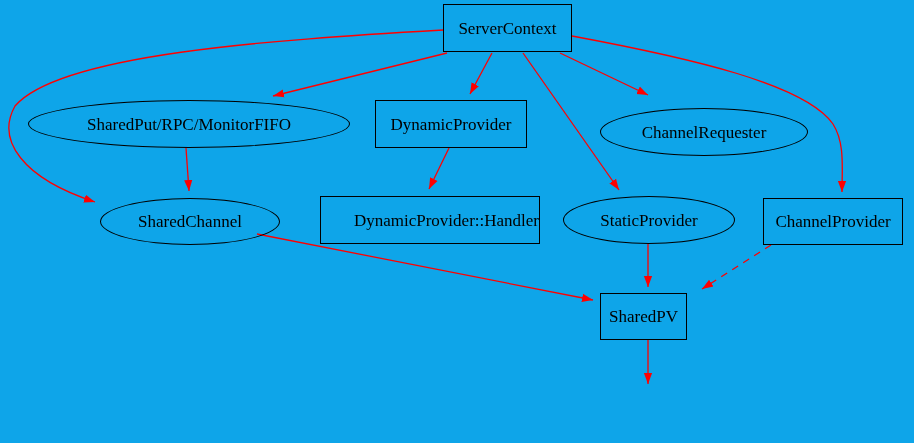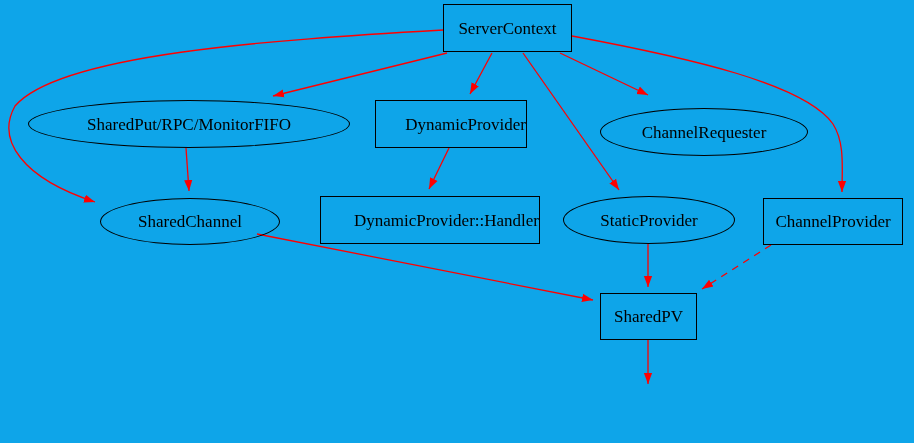--- a/index.html
+++ b/index.html
@@ -75,21 +75,21 @@
   </svg>
 
   <div class="node box" style="left:443px; top:4px; width:129px; height:48px;">
     <span>ServerContext</span>
   </div>
 
   <div class="node ellipse" style="left:28px; top:100px; width:322px; height:48px;">
     <span>SharedPut/RPC/MonitorFIFO</span>
   </div>
 
-  <div class="node box" style="left:375px; top:100px; width:152px; height:48px;justify-content:flex-end;">
+  <div class="node box" style="left:375px; top:100px; width:152px; height:48px;">
     <span>DynamicProvider</span>
   </div>
 
   <div class="node ellipse" style="left:600px; top:108px; width:208px; height:48px;">
     <span>ChannelRequester</span>
   </div>
 
   <div class="node ellipse" style="left:100px; top:198px; width:180px; height:47px;">
     <span>SharedChannel</span>
   </div>
@@ -99,18 +99,18 @@
   </div>
 
   <div class="node box" style="left:763px; top:198px; width:140px; height:47px;">
     <span>ChannelProvider</span>
   </div>
 
   <div class="node ellipse" style="left:563px; top:196px; width:172px; height:48px;">
     <span>StaticProvider</span>
   </div>
 
-  <div class="node box" style="left:600px; top:293px; width:97px; height:47px;">
+  <div class="node box" style="left:600px; top:293px; width:87px; height:47px;">
     <span>SharedPV</span>
   </div>
 
 
 </div>
 
 </body></html>

